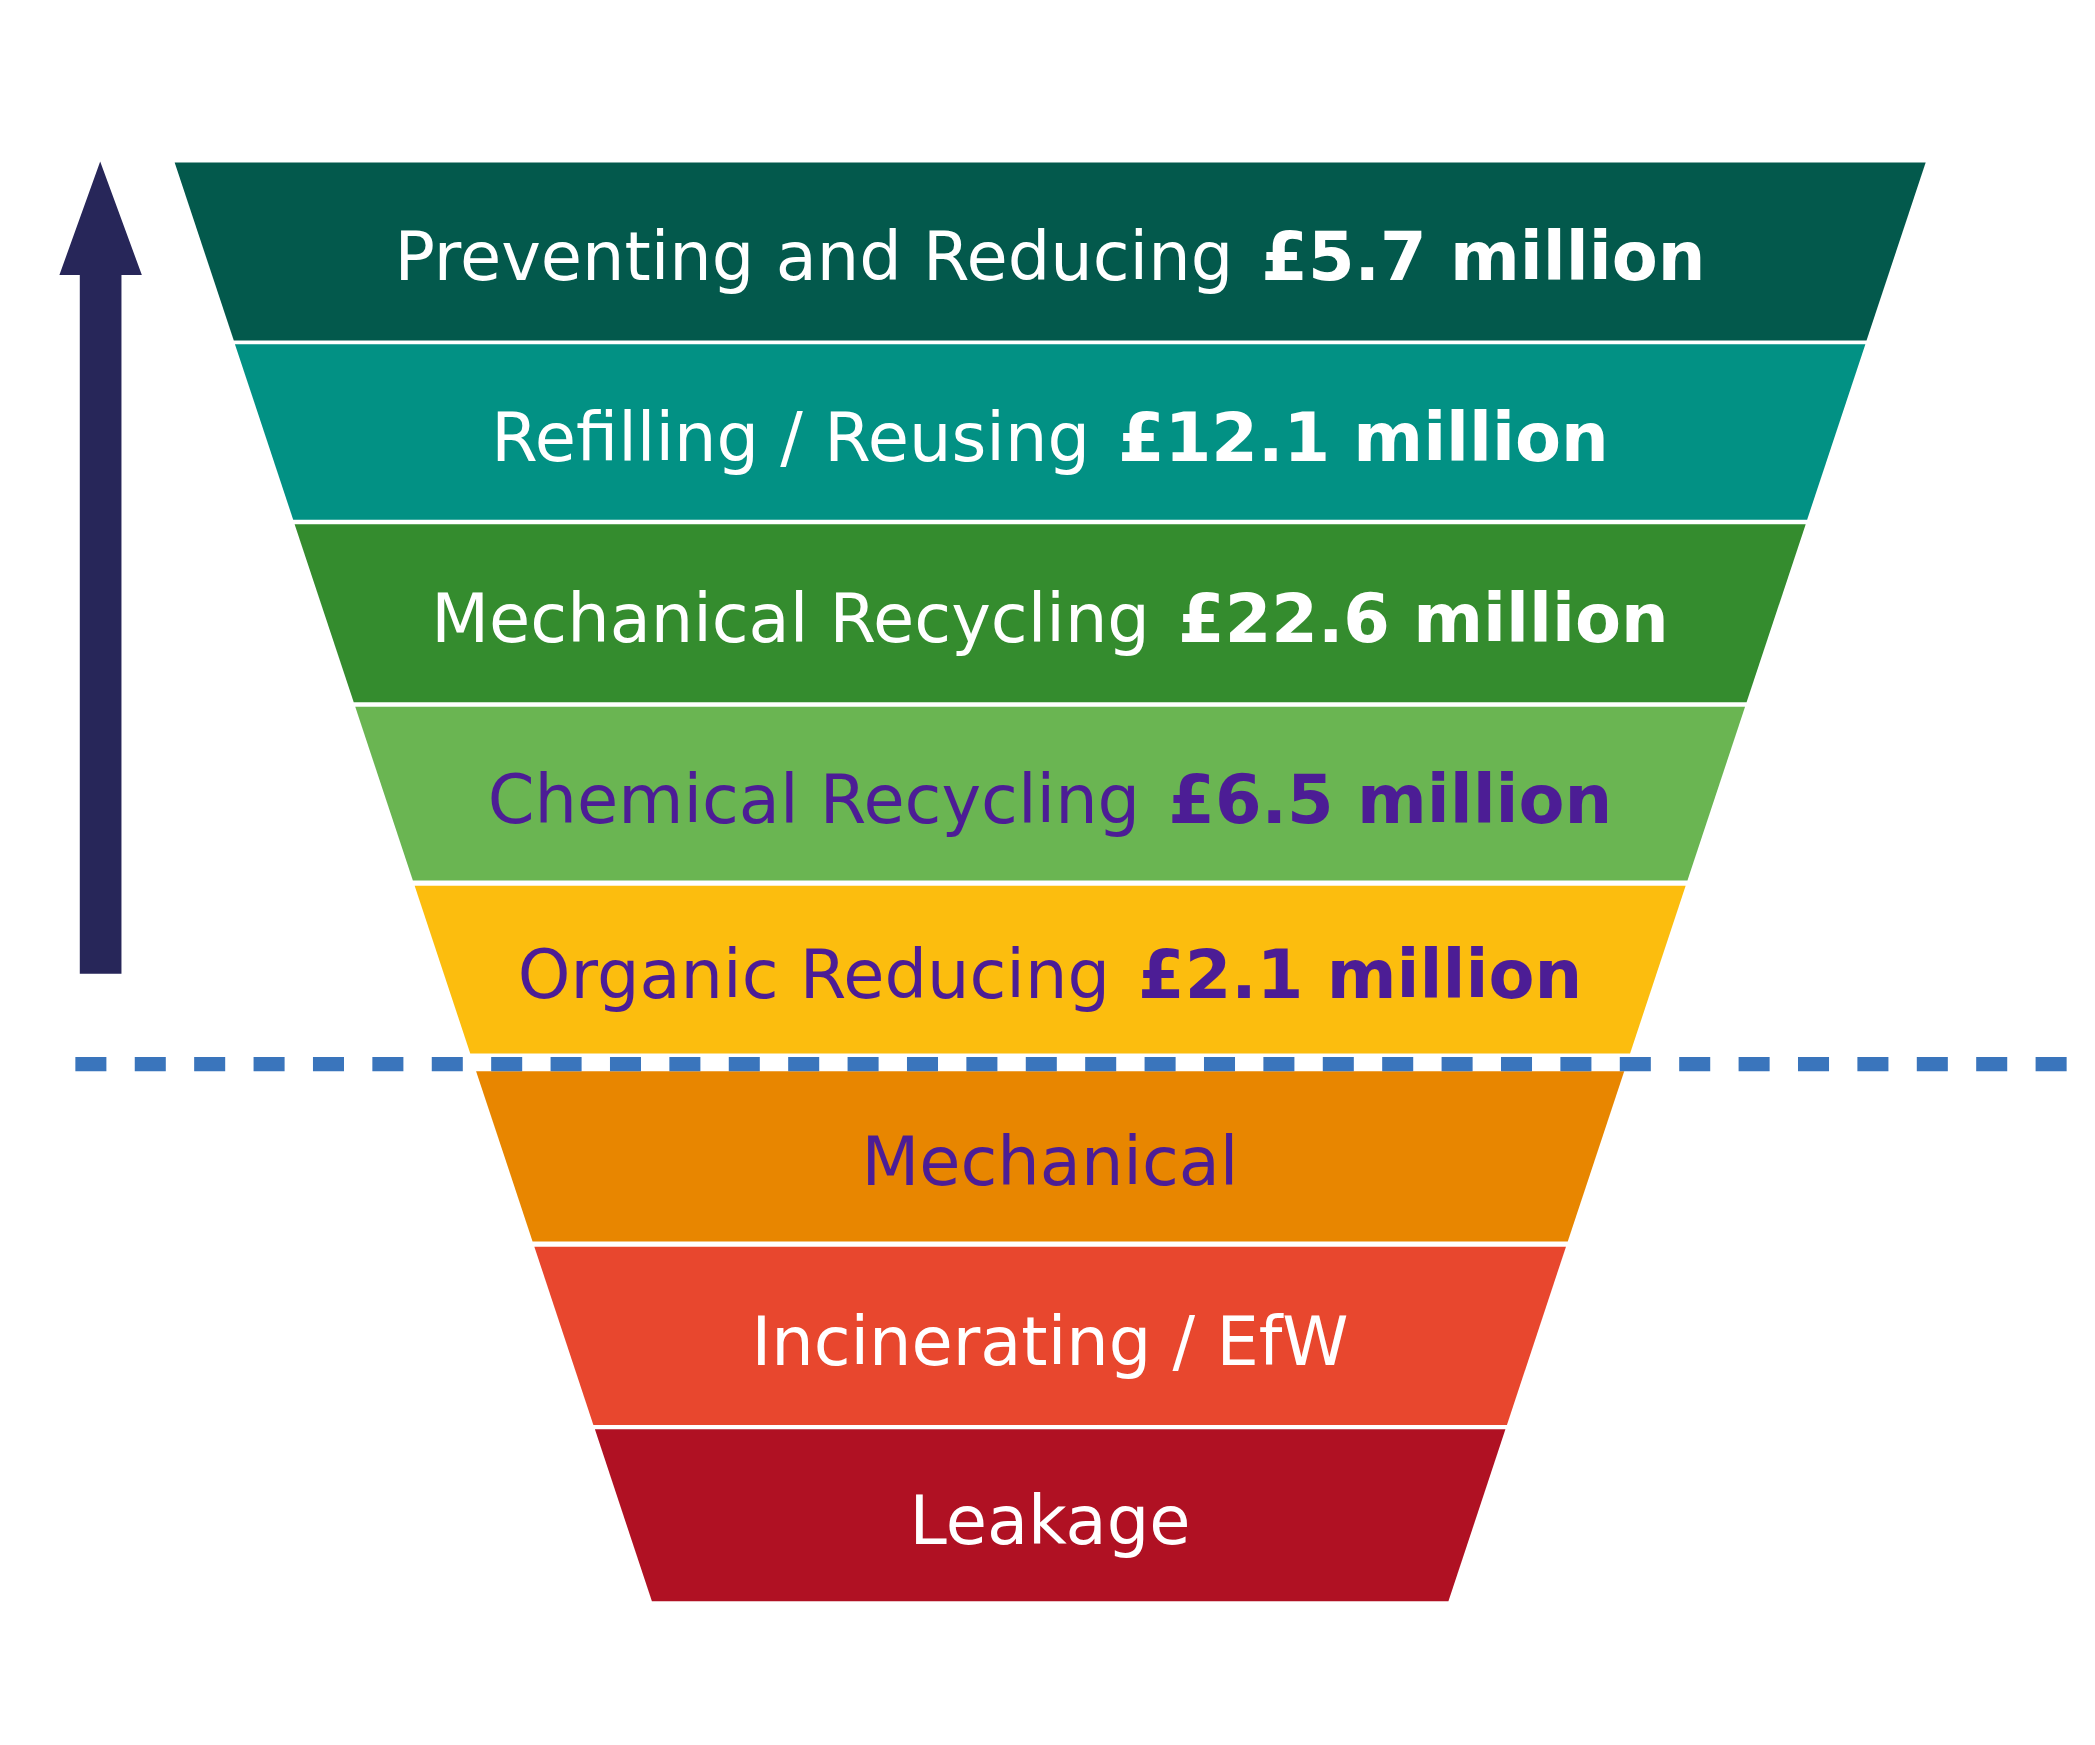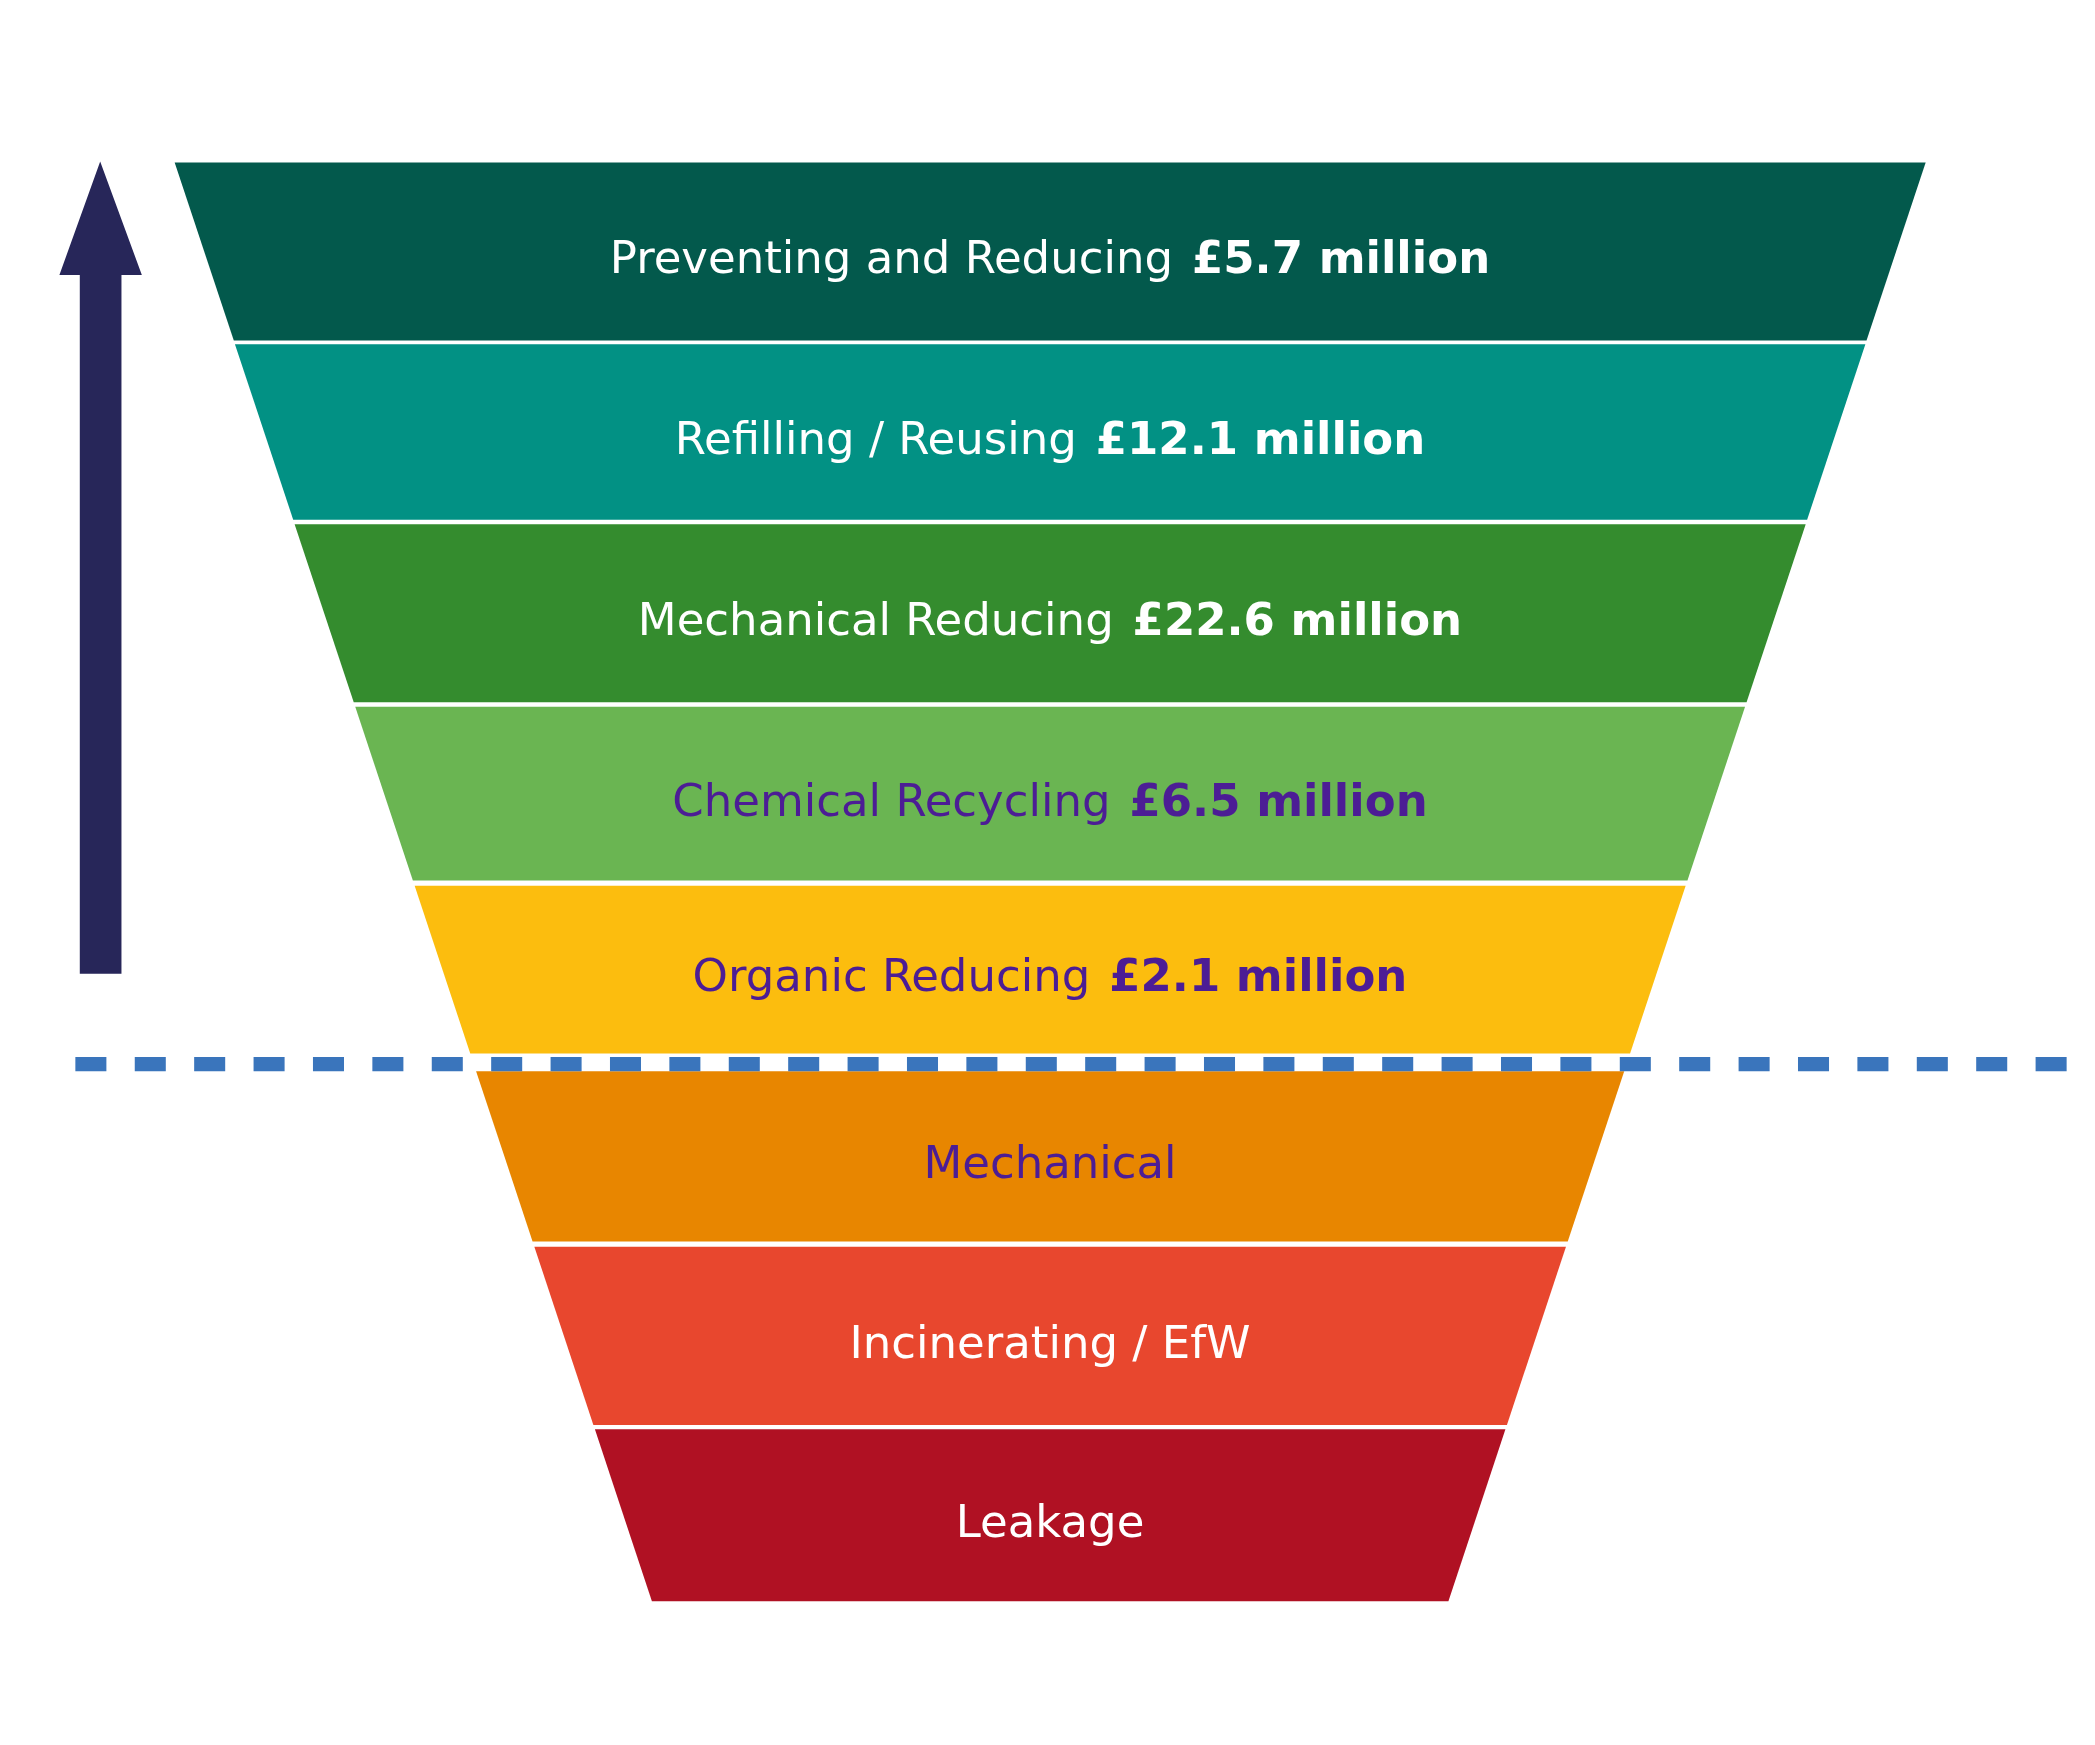--- a/index.html
+++ b/index.html
@@ -15,21 +15,21 @@
     position: absolute;
     left: 0; top: 0;
     width: 2095px; height: 1746px;
     display: block;
   }
   .band-label {
     position: absolute;
     left: 1050px;
     transform: translate(-50%, -50%);
     white-space: nowrap;
-    font-size: 45px;
+    font-size: 67px;
     line-height: 1;
     letter-spacing: 0px;
   }
   .band-label .lbl { font-weight: 400; }
   .band-label .val { font-weight: 700; margin-left: 0.42em; }
   .band-label .val:empty { display: none; margin-left: 0; }
   .txt-white { color: #ffffff; }
   .txt-navy  { color: #4c1d95; }
 </style>
 </head>
@@ -52,21 +52,21 @@
     <line x1="85" y1="1200" x2="2331" y2="1200" stroke="#3A75BC" stroke-width="16" stroke-dasharray="35 32"></line>
   </svg>
 
   <div class="band-label txt-white" style="top:257px">
     <span class="lbl">Preventing and Reducing</span><span class="val">£5.7 million</span>
   </div>
   <div class="band-label txt-white" style="top:438px">
     <span class="lbl">Refilling / Reusing</span><span class="val">£12.1 million</span>
   </div>
   <div class="band-label txt-white" style="top:619px">
-    <span class="lbl">Mechanical Reducing</span><span class="val">£22.6 million</span>
+    <span class="lbl">Mechanical Recycling</span><span class="val">£22.6 million</span>
   </div>
   <div class="band-label txt-navy" style="top:800px">
     <span class="lbl">Chemical Recycling</span><span class="val">£6.5 million</span>
   </div>
   <div class="band-label txt-navy" style="top:975px">
     <span class="lbl">Organic Reducing</span><span class="val">£2.1 million</span>
   </div>
   <div class="band-label txt-navy" style="top:1162px">
     <span class="lbl">Mechanical</span>
   </div>

